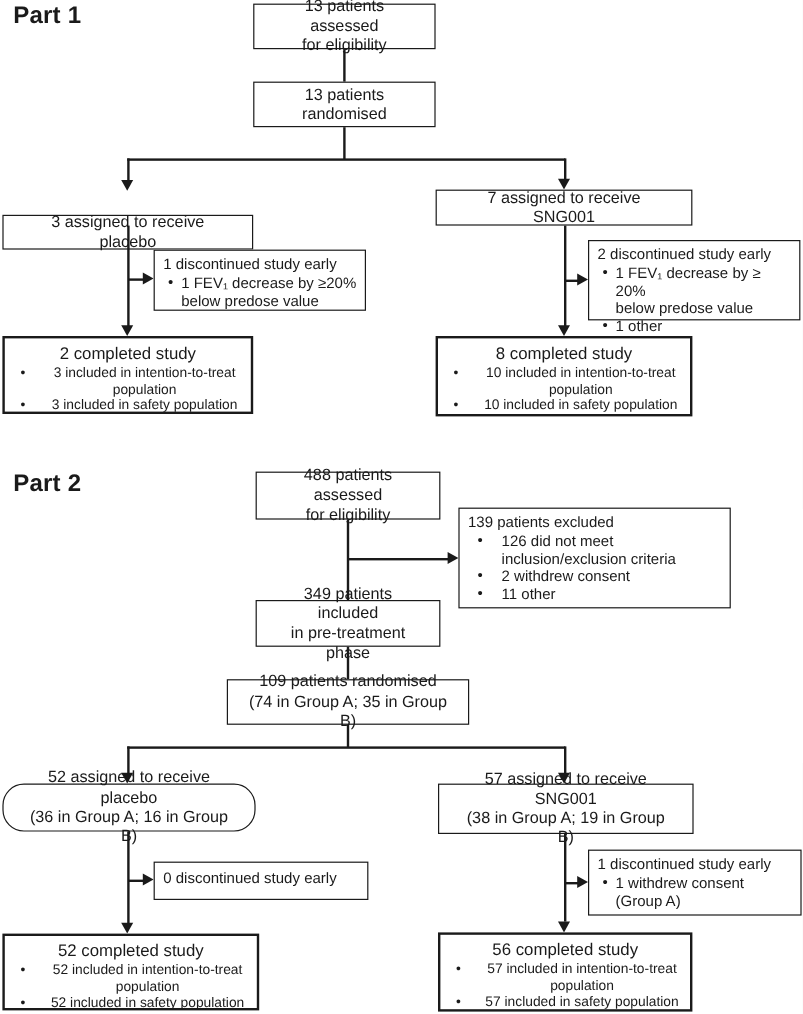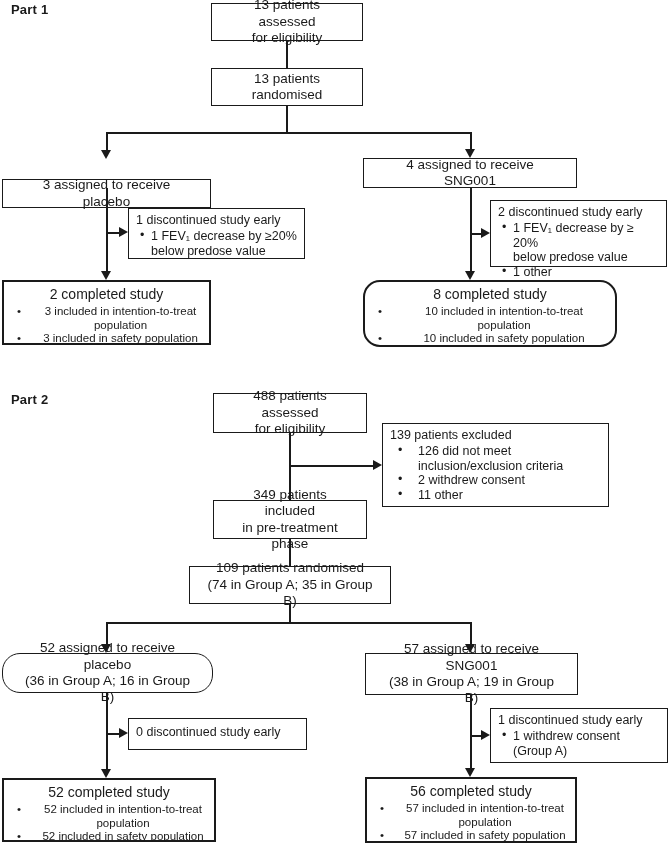--- a/index.html
+++ b/index.html
@@ -11,21 +11,21 @@
     position:relative;
     width:669px;height:845px;
     background:var(--bg);
     font-family:"Liberation Sans", sans-serif;
     color:var(--ink);
     margin:0 auto;
     overflow:hidden;
   }
   .part-label{
     position:absolute;
-    font-size:13px;
+    font-size:20px;
     font-weight:bold;
     letter-spacing:0.2px;
   }
   .box{
     position:absolute;
     box-sizing:border-box;
     border:1.5px solid var(--ink);
     background:var(--bg);
   }
   .box.thick{border-width:2px;}
@@ -116,37 +116,37 @@
     </div>
   </div>
 
   <div class="box thick completed-box" style="left:2px;top:280px;width:209px;height:65px;">
     <div class="completed-title">2 completed study</div>
     <div class="bullet">3 included in intention-to-treat
 population</div>
     <div class="bullet">3 included in safety population</div>
   </div>
 
-  <div class="box center-box" style="left:363px;top:158px;width:214px;height:30px;">4 assigned to receive SNG001</div>
+  <div class="box center-box" style="left:363px;top:158px;width:214px;height:30px;">7 assigned to receive SNG001</div>
 
   <div class="vline" style="left:470px;top:188px;height:84px;"></div>
   <div class="arr-down" style="left:465px;top:271px;"></div>
   <div class="hline" style="left:470px;top:233px;width:12px;"></div>
   <div class="arr-right" style="left:481px;top:228px;"></div>
 
   <div class="box note-box" style="left:490px;top:200px;width:177px;height:67px;">
     <div class="note-title">2 discontinued study early</div>
     <div class="note-bullets">
       <div class="bullet">1 FEV₁ decrease by ≥ 20%
 below predose value</div>
       <div class="bullet">1 other</div>
     </div>
   </div>
 
-  <div class="box thick completed-box" style="left:363px;top:280px;width:254px;height:67px;border-radius:17px;">
+  <div class="box thick completed-box" style="left:363px;top:280px;width:214px;height:67px;">
     <div class="completed-title">8 completed study</div>
     <div class="bullet">10 included in intention-to-treat
 population</div>
     <div class="bullet">10 included in safety population</div>
   </div>
 
   <div class="part-label" style="left:11px;top:392px;">Part 2</div>
 
   <div class="box center-box" style="left:213px;top:393px;width:154px;height:40px;">488 patients assessed
 for eligibility</div>

